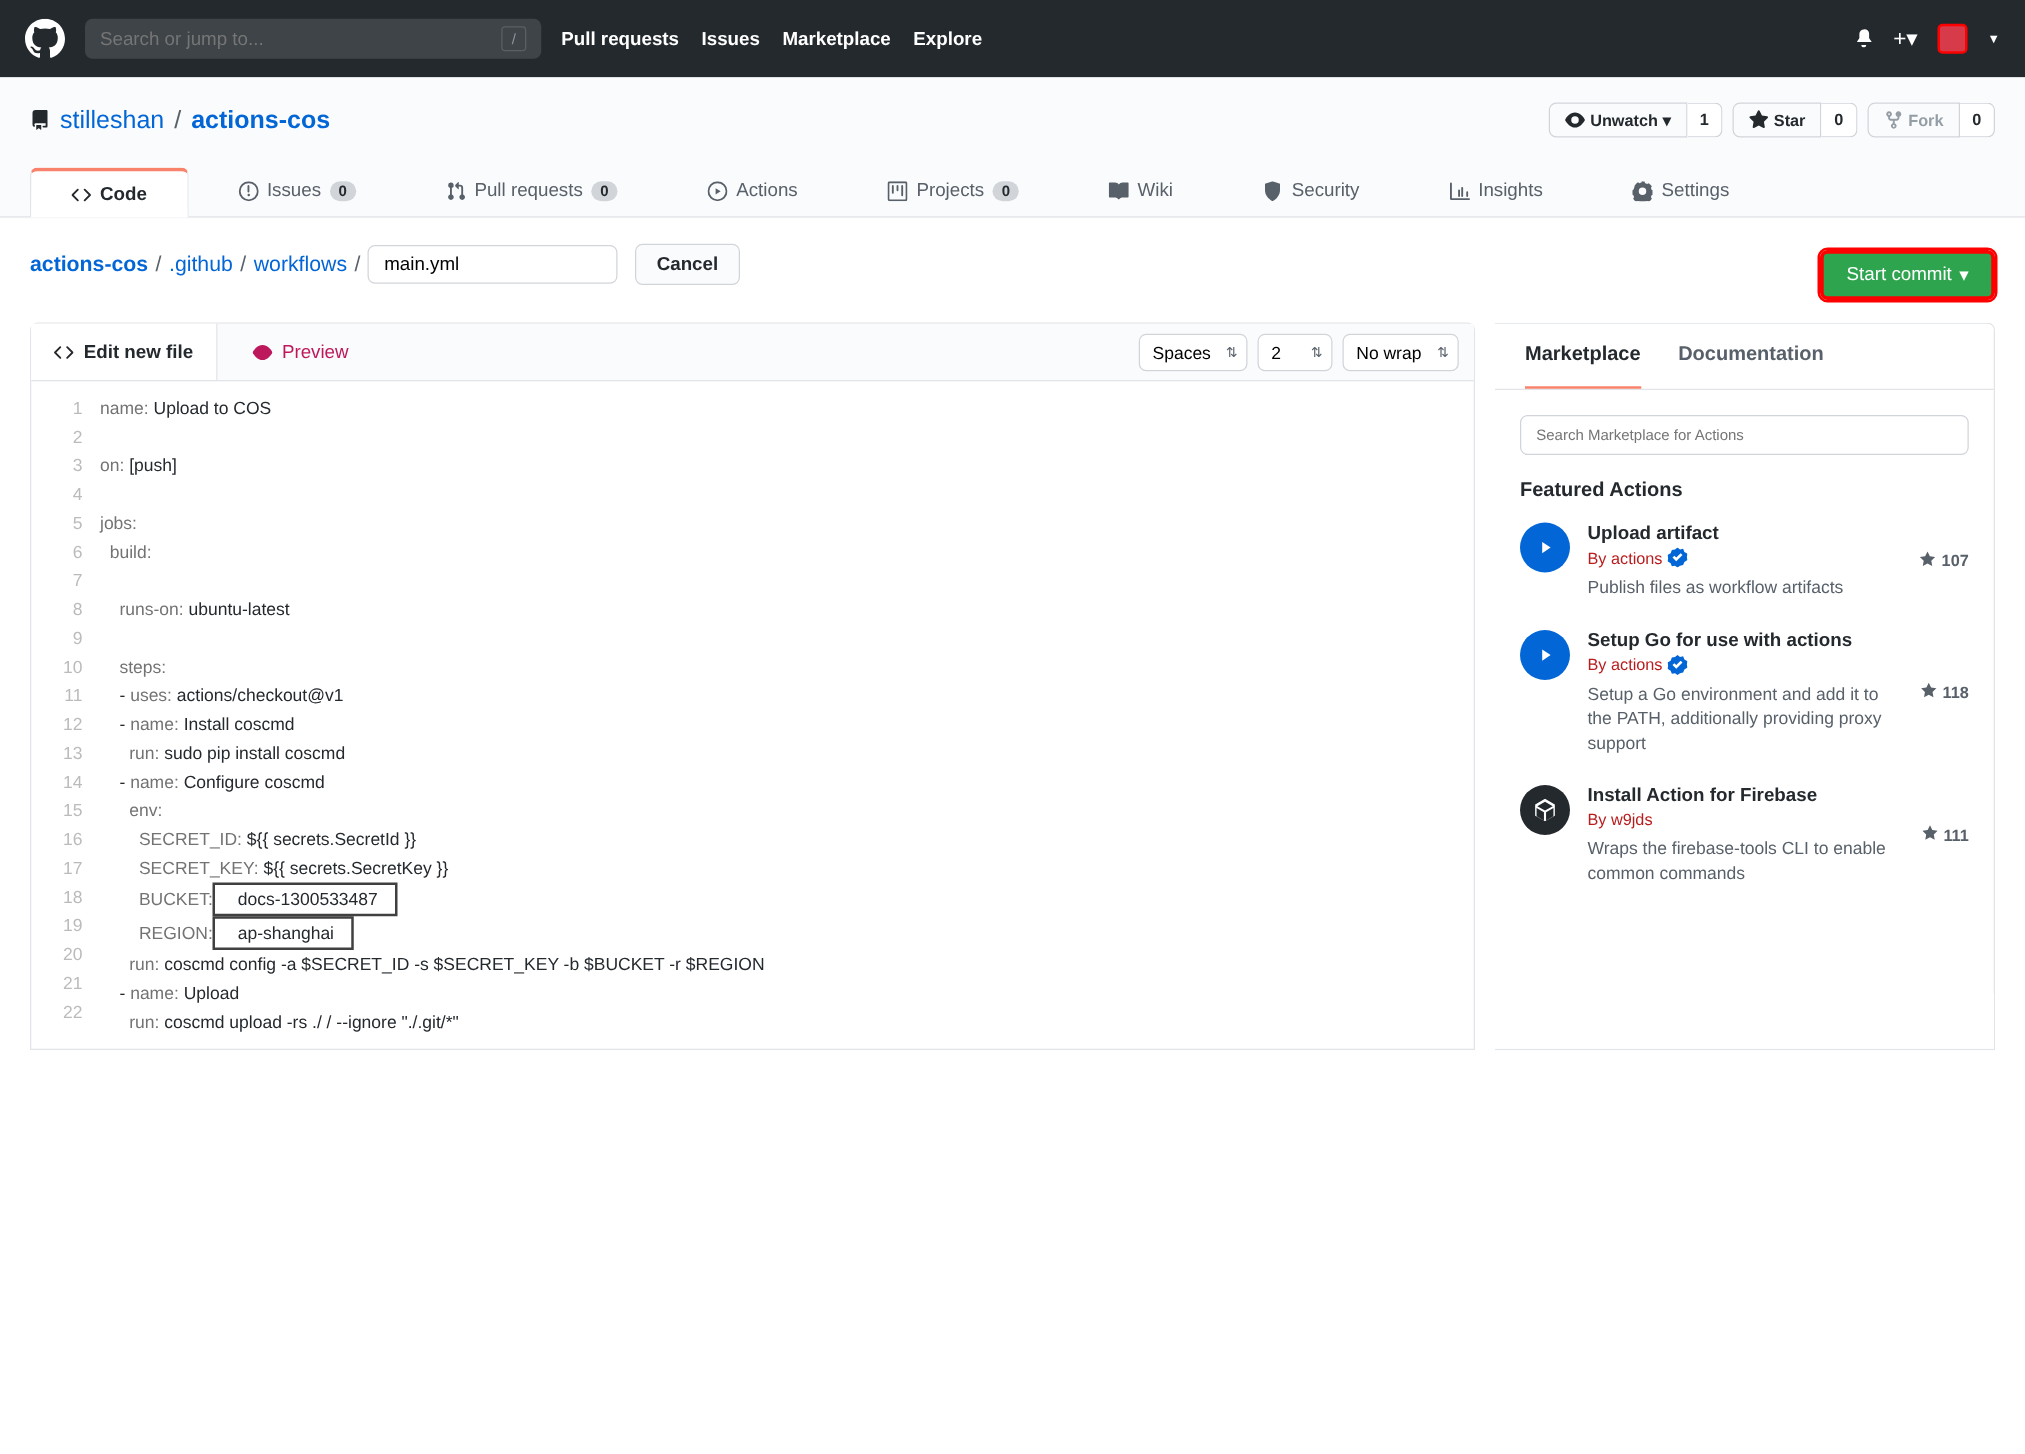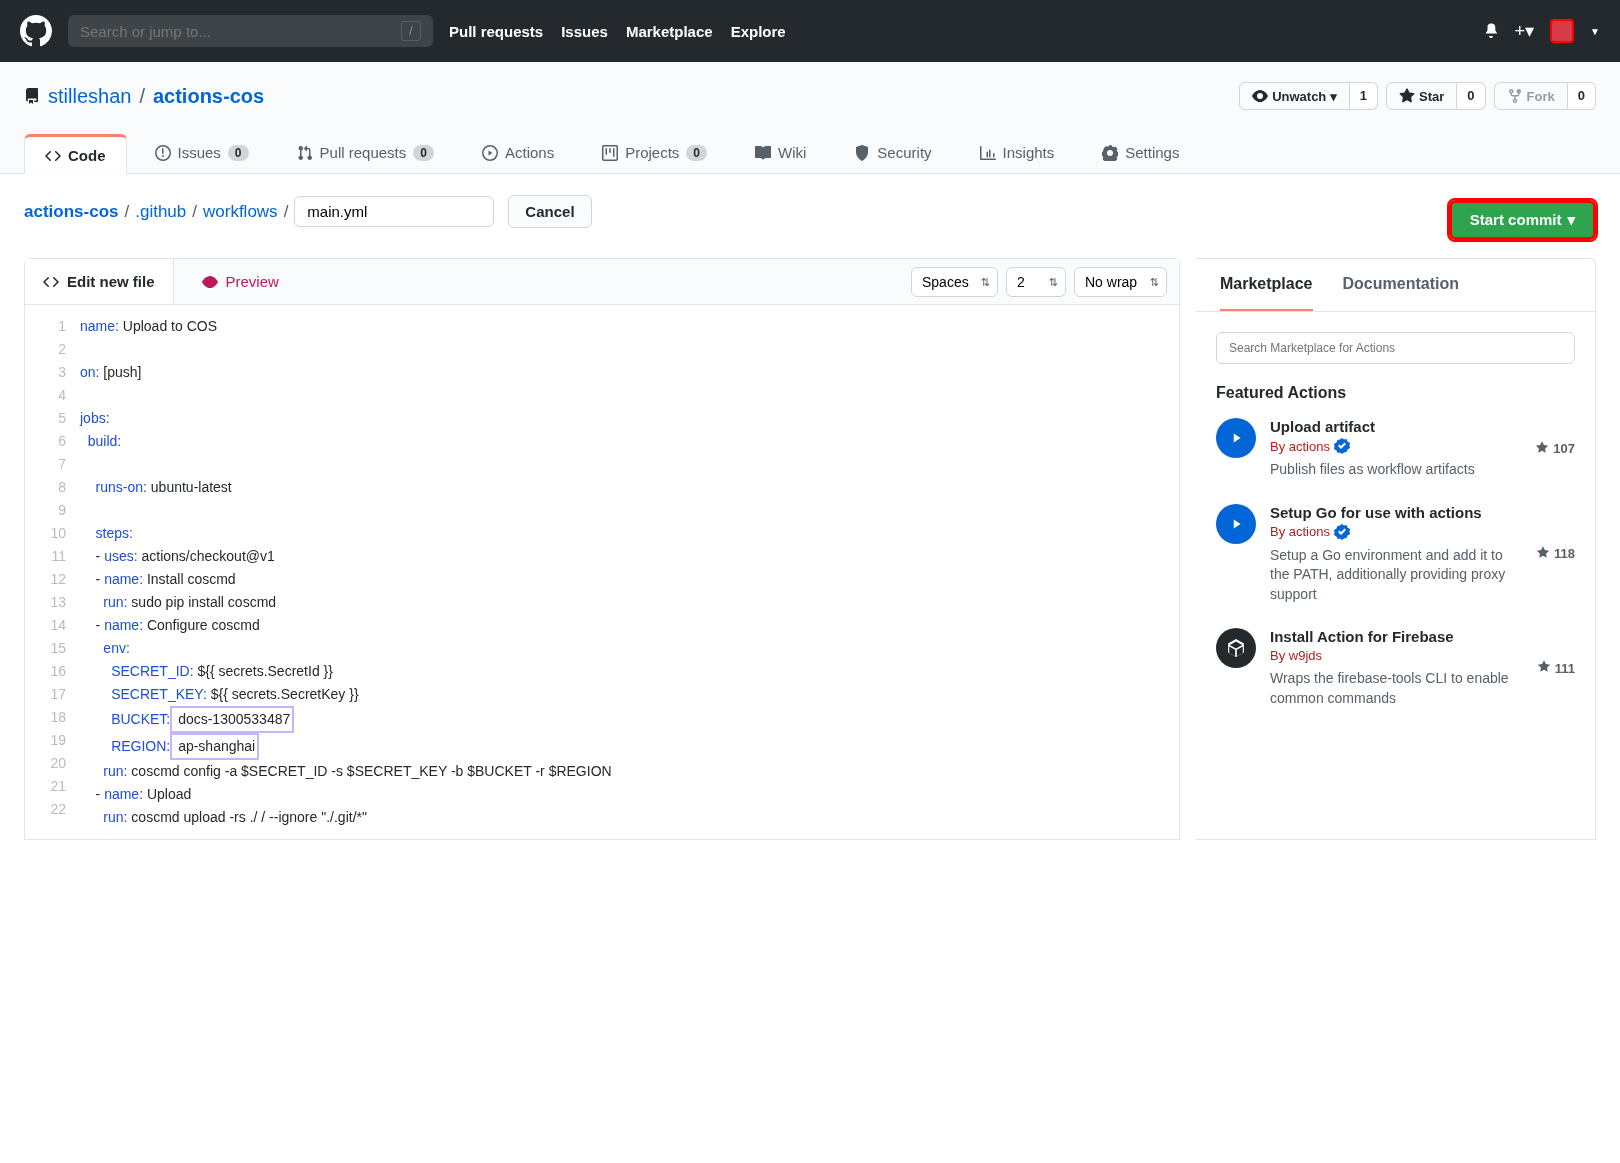--- a/index.html
+++ b/index.html
@@ -16,43 +16,43 @@
 .repo-head{padding:20px 24px 0;background:#fafbfc;border-bottom:1px solid #e1e4e8}
 .repo-title{display:flex;align-items:center;gap:8px;margin-bottom:24px}
 .repo-title a{color:#0366d6;font-size:20px;text-decoration:none}
 .repo-title .sep{color:#586069;font-size:20px}
 .repo-actions{margin-left:auto;display:flex;gap:8px}
 .btn{background:#fafbfc;border:1px solid #d1d5da;border-radius:6px;padding:5px 12px;font-size:13px;font-weight:600;color:#24292e;display:inline-flex;align-items:center;gap:4px;cursor:pointer}
 .btn-count{background:#fff;border:1px solid #d1d5da;border-left:none;border-radius:0 6px 6px 0;padding:5px 10px;font-size:13px;font-weight:600}
 .btn-group{display:flex}
 .btn-group .btn{border-radius:6px 0 0 6px}
 .repo-tabs{display:flex;gap:8px}
-.repo-tab{padding:10px 20px;color:#586069;font-size:15px;display:flex;align-items:center;gap:7px;border-bottom:2px solid transparent;cursor:pointer}
+.repo-tab{padding:10px 32px;color:#586069;font-size:15px;display:flex;align-items:center;gap:7px;border-bottom:2px solid transparent;cursor:pointer}
 .repo-tab.active{border-top:3px solid #f9826c;border-left:1px solid #e1e4e8;border-right:1px solid #e1e4e8;border-bottom:none;background:#fff;color:#24292e;font-weight:600;border-radius:6px 6px 0 0;margin-bottom:-1px}
 .counter{background:#d1d5da;color:#24292e;border-radius:10px;padding:1px 7px;font-size:12px;font-weight:600}
 .main{padding:20px 24px}
 .breadcrumb{display:flex;align-items:center;gap:6px;margin-bottom:16px}
 .breadcrumb a{color:#0366d6;font-size:17px;text-decoration:none}
 .breadcrumb span{color:#586069;font-size:17px}
 .filename-input{border:1px solid #d1d5da;border-radius:6px;padding:6px 12px;font-size:15px;width:200px}
-.commit-btn{background:#2ea44f;color:#fff;border:1px solid rgba(27,31,35,.15);border-radius:6px;padding:8px 18px;font-size:15px;font-weight:700;display:inline-flex;align-items:flex-start;gap:6px;border:3px solid #f00;outline:2px solid #f00}
+.commit-btn{background:#2ea44f;color:#fff;border:1px solid rgba(27,31,35,.15);border-radius:6px;padding:8px 18px;font-size:15px;font-weight:400;display:inline-flex;align-items:flex-start;gap:6px;border:3px solid #f00;outline:2px solid #f00}
 .layout{display:flex;gap:16px}
 .editor-panel{flex:1;border:1px solid #e1e4e8;border-radius:6px 6px 0 0}
 .editor-tabs{display:flex;background:#fafbfc;border-bottom:1px solid #e1e4e8;align-items:center;padding-right:12px;gap:10px}
 .editor-tab{padding:14px 18px;font-size:15px;color:#be185d;display:flex;align-items:center;gap:8px;cursor:pointer}
 .editor-tab.active{background:#fff;border-right:1px solid #e1e4e8;color:#24292e;font-weight:600}
 .editor-opts{margin-left:auto;display:flex;gap:8px}
 .sel{border:1px solid #d1d5da;border-radius:6px;padding:6px 28px 6px 10px;font-size:14px;background:#fff;appearance:none;position:relative}
 .sel-wrap{position:relative}
 .sel-wrap::after{content:"⇅";position:absolute;right:8px;top:50%;transform:translateY(-50%);font-size:11px;color:#586069;pointer-events:none}
 .code-area{display:flex;font-family:SFMono-Regular,Consolas,monospace;font-size:14px;line-height:23px;padding:10px 0}
 .line-nums{text-align:right;color:#babbbc;padding:0 14px;user-select:none;min-width:55px}
 .code-lines{flex:1;white-space:pre;padding-right:16px}
-.k{color:#1d4ed8}
-.hl-box{border:2px solid #c4b5fd;padding:0 2px;display:inline-block}
+.k{color:#737373}
+.hl-box{border:2px solid #404040;padding:0 14px;display:inline-block}
 .sidebar{width:400px;border:1px solid #e1e4e8;border-left:none;border-radius:0 6px 0 0;padding:0}
 .side-tabs{display:flex;gap:30px;padding:0 24px;border-bottom:1px solid #e1e4e8}
 .side-tab{padding:16px 0;font-size:16px;color:#586069;font-weight:600;border-bottom:2px solid transparent;cursor:pointer}
 .side-tab.active{color:#24292e;border-bottom-color:#f9826c}
 .side-body{padding:20px}
 .side-search{width:100%;border:1px solid #d1d5da;border-radius:6px;padding:8px 12px;font-size:12px;margin-bottom:20px}
 .side-h{font-size:16px;font-weight:600;margin-bottom:16px}
 .action-item{display:flex;gap:14px;margin-bottom:24px}
 .action-icon{width:40px;height:40px;border-radius:20px;background:#0366d6;display:flex;align-items:center;justify-content:center;flex-shrink:0}
 .action-icon.dark{background:#24292e}

